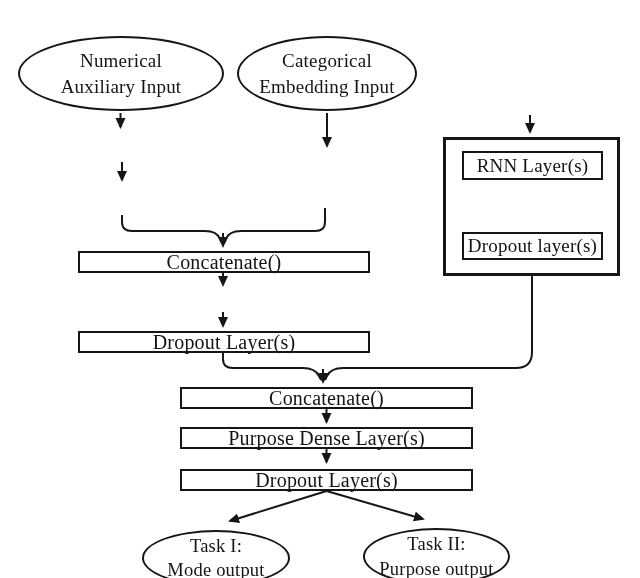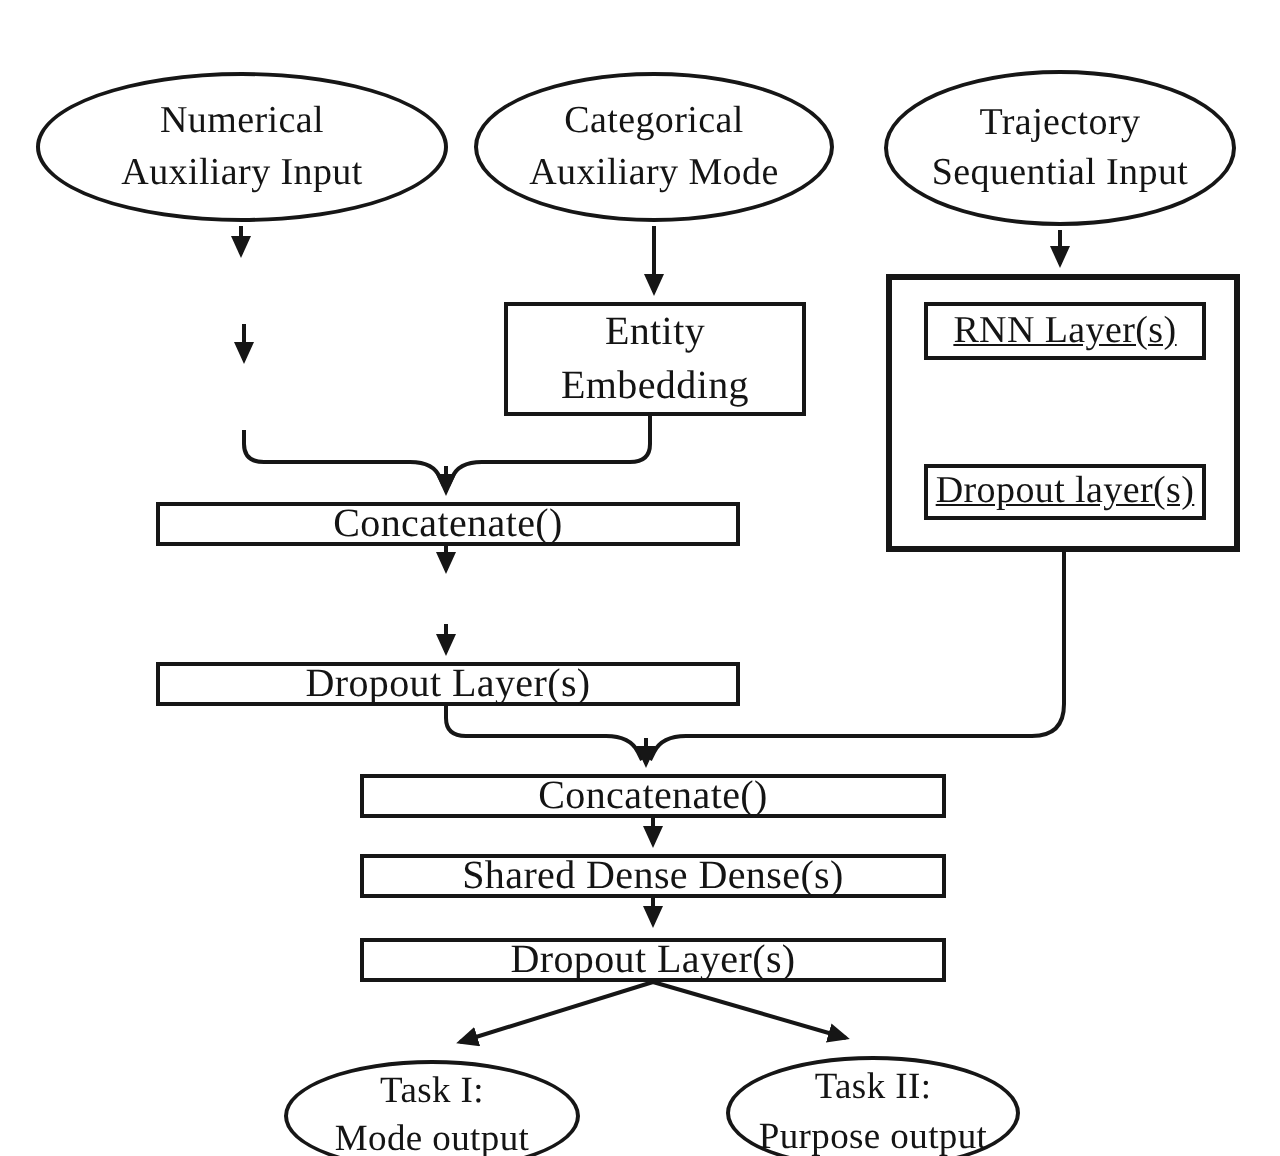--- a/index.html
+++ b/index.html
@@ -7,74 +7,66 @@
     position:relative; width:640px; height:578px; background:#ffffff;
     font-family:"Liberation Serif","DejaVu Serif",serif; color:#141414;
     overflow:hidden;
     margin-top:33px;
   }
   .node {
     position:absolute; box-sizing:border-box; background:#ffffff;
     display:flex; align-items:center; justify-content:center; text-align:center;
   }
   .rect   { border:2px solid #161616; }
-  .thin   { border-width:2px;text-decoration:underline; }
+  .thin   { border-width:2px; }
   .group  { border:3px solid #161616; background:#ffffff; }
   .ellipse{ border:2px solid #161616; border-radius:50%; }
   .lbl { white-space:pre-line; line-height:1.32; letter-spacing:0.2px; }
   .fs20 { font-size:20px; }
   .fs19 { font-size:19px; }
   .fs18 { font-size:18.5px; }
   .wires { position:absolute; left:0; top:0; width:640px; height:578px; pointer-events:none; }
   .wire  { fill:none; stroke:#161616; stroke-width:2; }
 </style>
 </head>
 <body>
 
 <div class="canvas">
 
   <div class="node ellipse" style="left:18px;top:3px;width:206px;height:75px">
     <span class="lbl fs19">Numerical
 Auxiliary Input</span>
   </div>
   <div class="node ellipse" style="left:237px;top:3px;width:180px;height:75px">
     <span class="lbl fs19">Categorical
-Auxiliary Mode</span>
-  </div>
-  <div class="node ellipse" style="left:442px;top:2px;width:176px;height:78px">
-    <span class="lbl fs19">Trajectory
-Sequential Input</span>
+Embedding Input</span>
   </div>
 
 
-  <div class="node rect" style="left:252px;top:118px;width:151px;height:57px">
-    <span class="lbl fs20">Entity
-Embedding</span>
-  </div>
 
   <div class="node group" style="left:443px;top:104px;width:177px;height:139px"></div>
   <div class="node rect thin" style="left:462px;top:118px;width:141px;height:29px">
     <span class="lbl fs19">RNN Layer(s)</span>
   </div>
   <div class="node rect thin" style="left:462px;top:199px;width:141px;height:28px">
     <span class="lbl fs19">Dropout layer(s)</span>
   </div>
 
   <div class="node rect" style="left:78px;top:218px;width:292px;height:22px">
     <span class="lbl fs20">Concatenate()</span>
   </div>
   <div class="node rect" style="left:78px;top:298px;width:292px;height:22px">
     <span class="lbl fs20">Dropout Layer(s)</span>
   </div>
 
   <div class="node rect" style="left:180px;top:354px;width:293px;height:22px">
     <span class="lbl fs20">Concatenate()</span>
   </div>
   <div class="node rect" style="left:180px;top:394px;width:293px;height:22px">
-    <span class="lbl fs20">Shared Dense Dense(s)</span>
+    <span class="lbl fs20">Purpose Dense Layer(s)</span>
   </div>
   <div class="node rect" style="left:180px;top:436px;width:293px;height:22px">
     <span class="lbl fs20">Dropout Layer(s)</span>
   </div>
 
   <div class="node ellipse" style="left:142px;top:497px;width:148px;height:56px">
     <span class="lbl fs18">Task I:
 Mode output</span>
   </div>
   <div class="node ellipse" style="left:363px;top:495px;width:147px;height:57px">

